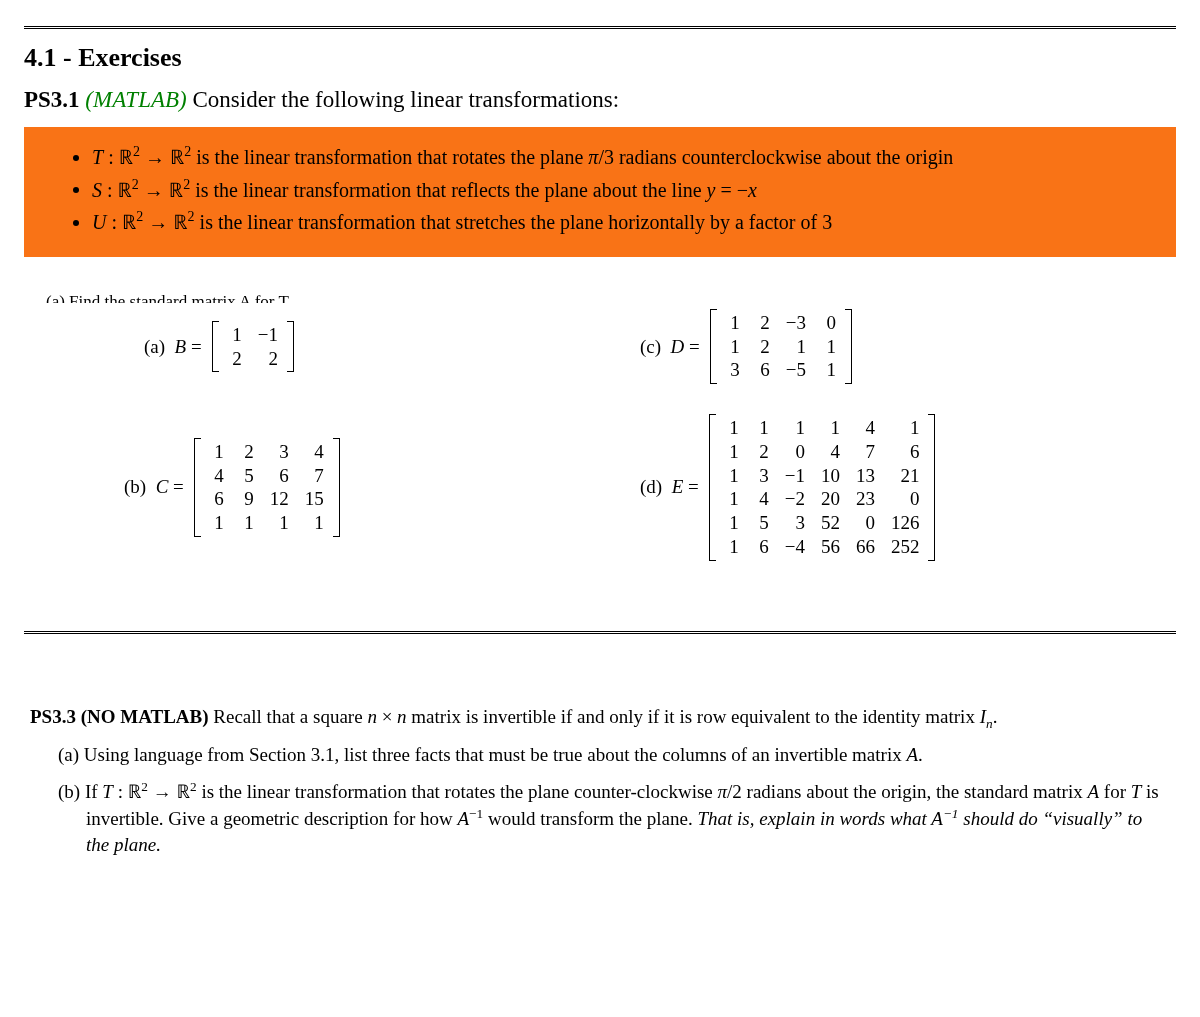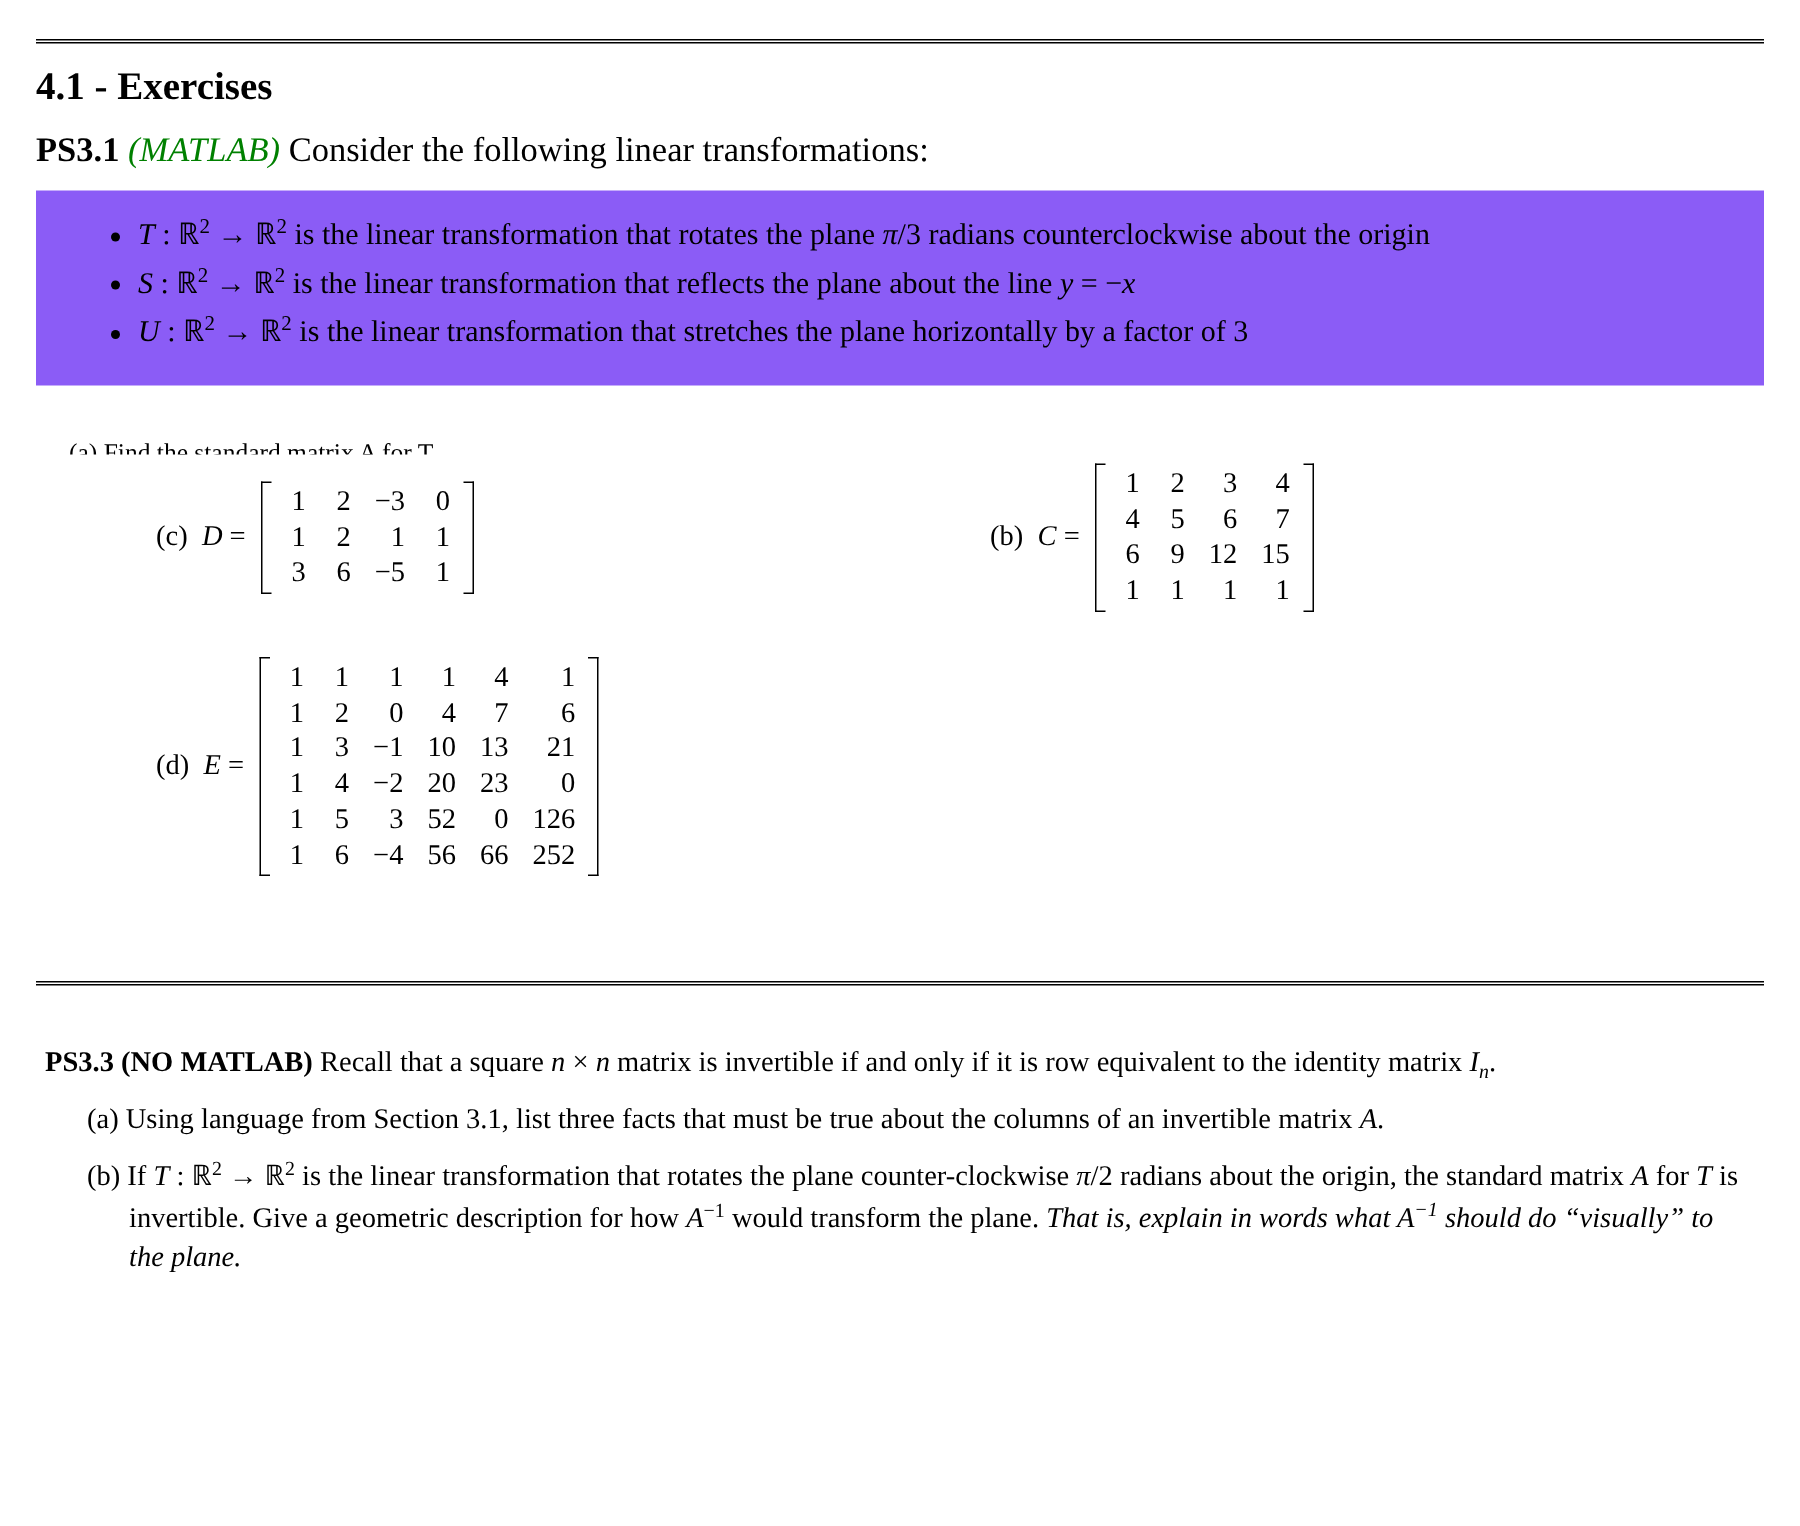--- a/index.html
+++ b/index.html
@@ -31,21 +31,21 @@
     font-style: italic;
   }
   .nomatlab {
     font-weight: bold;
   }
   .intro {
     font-size: 23px;
     margin-bottom: 14px;
   }
   .box {
-    background: #8b5cf6;
+    background: #f97316;
     padding: 14px 20px 18px 50px;
     font-size: 20px;
     line-height: 1.5;
     margin-bottom: 24px;
   }
   .box ul { margin: 0; padding-left: 18px; }
   .box li { margin-bottom: 2px; }
   .partial {
     font-size: 17px;
     margin-left: 22px;
@@ -80,21 +80,21 @@
   .matrix::before { left: 0; border-left: 1.5px solid #000; }
   .matrix::after  { right: 0; border-right: 1.5px solid #000; }
   .matrix table { border-collapse: collapse; }
   .matrix td {
     text-align: right;
     padding: 0 8px;
     font-size: 19px;
     min-width: 14px;
     line-height: 1.25;
   }
-  .ps33 { margin-top: 39px; padding: 0 6px; }
+  .ps33 { margin-top: 70px; padding: 0 6px; }
   .ps33 p { margin: 0 0 10px 0; line-height: 1.35; }
   .subparts { padding-left: 28px; }
   .subparts p { text-indent: -28px; padding-left: 28px; }
   .ital { font-style: italic; }
   sup { font-size: 0.7em; }
   sub { font-size: 0.7em; }
 </style>
 </head>
 <body>
 
@@ -115,20 +115,37 @@
     <li><span style="font-style:italic">U</span> : ℝ<sup>2</sup> → ℝ<sup>2</sup> is the linear transformation that stretches the plane horizontally by a factor of 3</li>
   </ul>
 </div>
 
 <div class="partial" style="position:relative;height:22px;">
   <span style="position:absolute;left:0;bottom:-9px;">(a) Find the standard matrix A for T</span>
 </div>
 
 <div class="matrices">
 
+  <div class="mcell" style="padding-left:40px;">
+    <span class="mlabel">(a)&nbsp; <span class="ital">B</span> =</span>
+    <span class="matrix">
+      <table>
+        <tbody>
+            <tr>
+              <td>1</td>
+              <td>−1</td>
+            </tr>
+        <tr>
+              <td>2</td>
+              <td>2</td>
+            </tr>
+      </tbody>
+        </table>
+    </span>
+  </div>
 
   <div class="mcell">
     <span class="mlabel">(c)&nbsp; <span class="ital">D</span> =</span>
     <span class="matrix">
       <table>
         <tbody>
             <tr>
               <td>1</td>
               <td>2</td>
               <td>−3</td>

